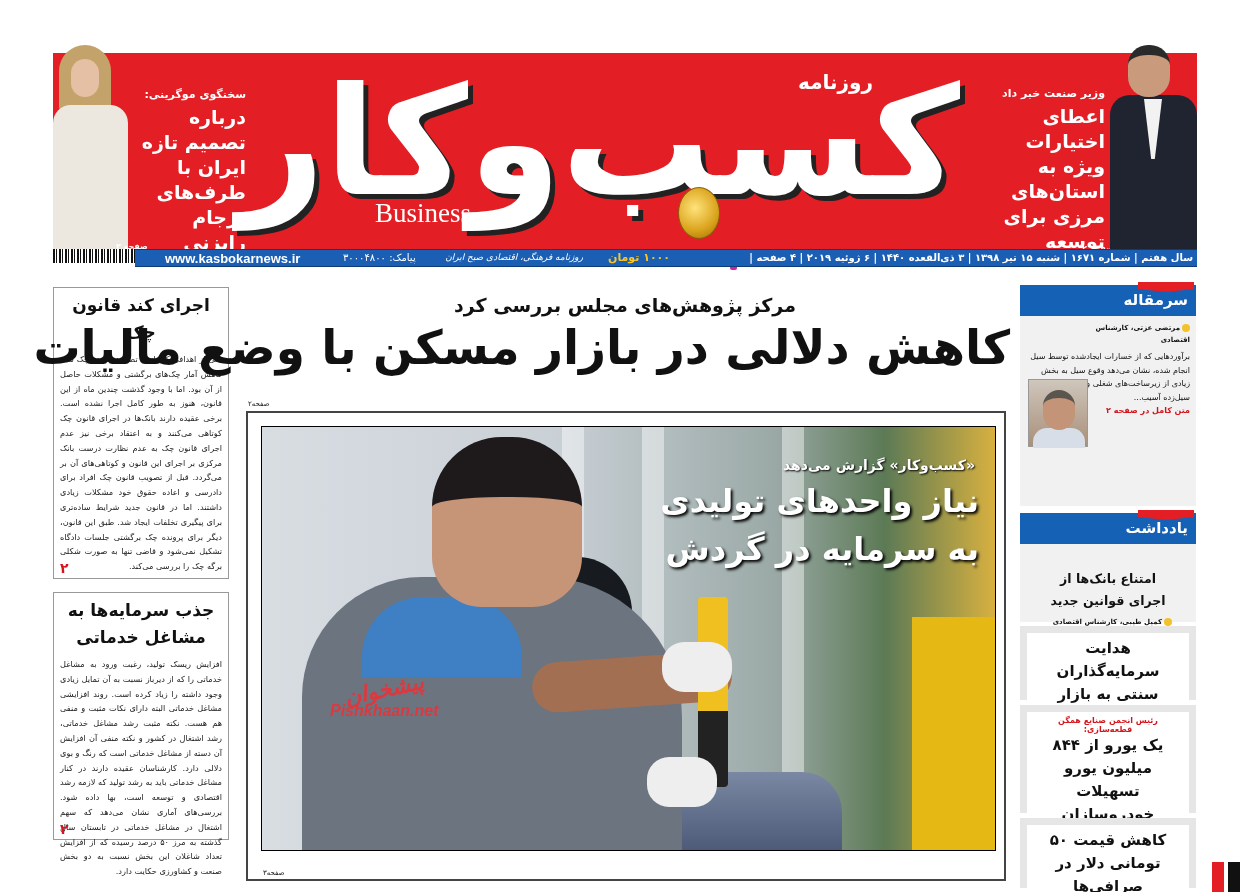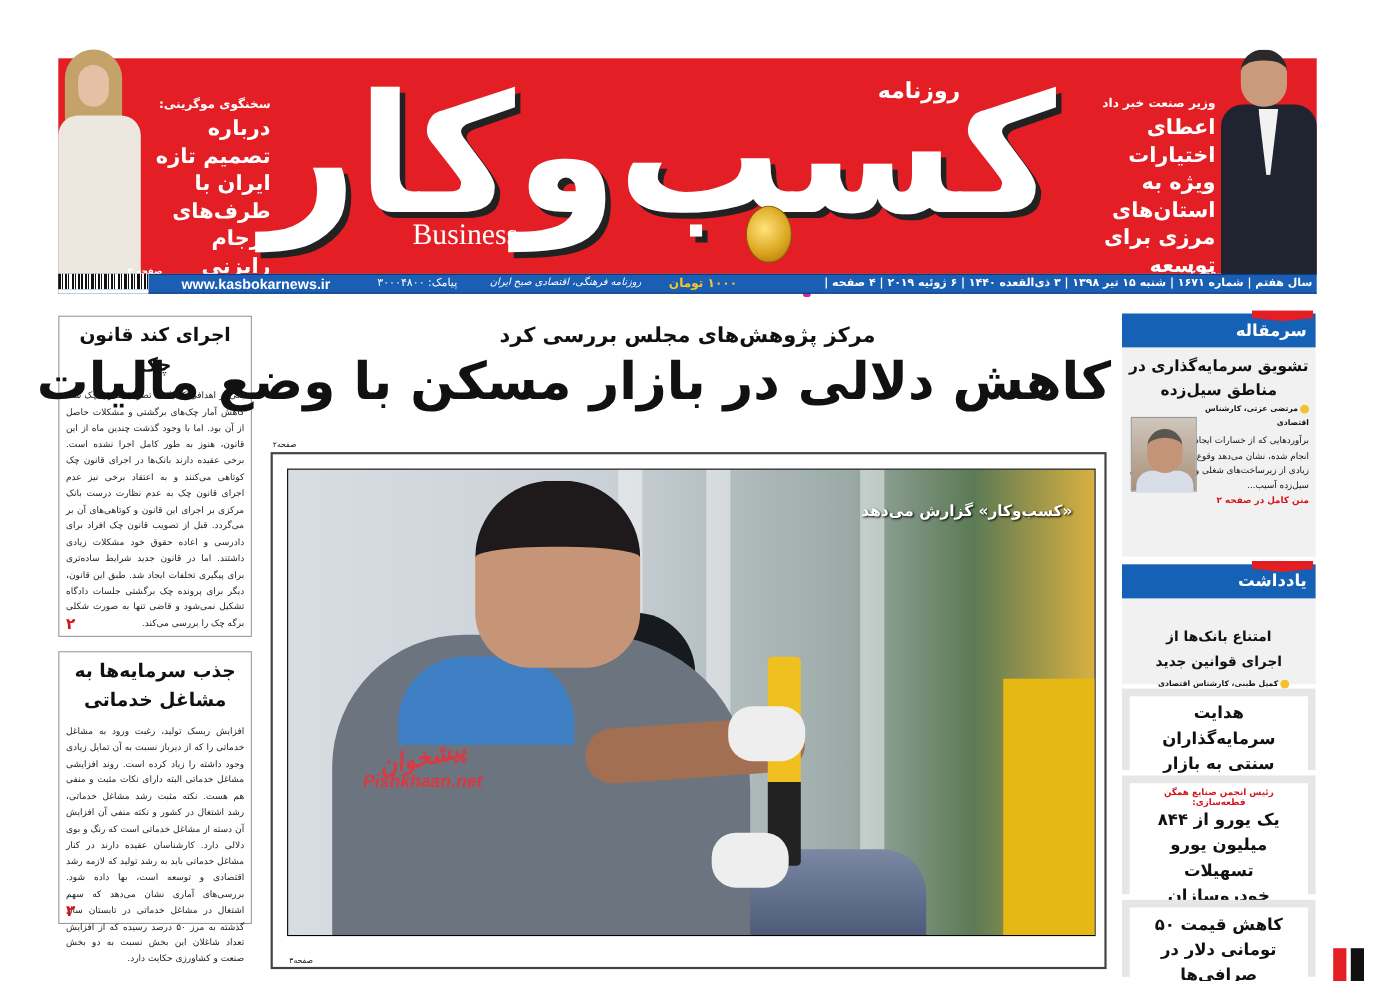--- a/index.html
+++ b/index.html
@@ -189,31 +189,31 @@
     <div class="worker-head"></div>
     <div class="arm"></div>
     <div class="tool"></div>
     <div class="glove g1"></div>
     <div class="glove g2"></div>
     <div class="watermark">
       <span class="fa">پیشخوان</span>
       <span class="en">Pishkhaan.net</span>
     </div>
     <div class="photo-caption-kicker">«کسب‌وکار» گزارش می‌دهد</div>
+    <div class="photo-caption-title">نیاز واحدهای تولیدی به سرمایه در گردش</div>
   </div>
   <div class="photo-pageref">صفحه۳</div>
 </div>
 
 <div class="rcol editorial">
   <div class="sec-label">
     <span class="flag"></span>
     <span>سرمقاله</span>
   </div>
   <div class="box">
-    <div class="r-title">تشویق سرمایه‌گذاری در مناطق سیل‌زده</div>
     <div class="portrait">
       <div class="shirt"></div>
       <div class="face"></div>
     </div>
     <div style="margin-right:0;margin-left:68px;">
       <div class="author"><span class="bulb"></span><span>مرتضی عزتی، کارشناس اقتصادی</span></div>
     </div>
     <div class="text" style="margin-top:4px;">برآوردهایی که از خسارات ایجادشده توسط سیل انجام شده، نشان می‌دهد وقوع سیل به بخش زیادی از زیرساخت‌های شغلی و تولیدی در مناطق سیل‌زده آسیب...</div>
     <div class="more">متن کامل در صفحه ۲</div>
   </div>

